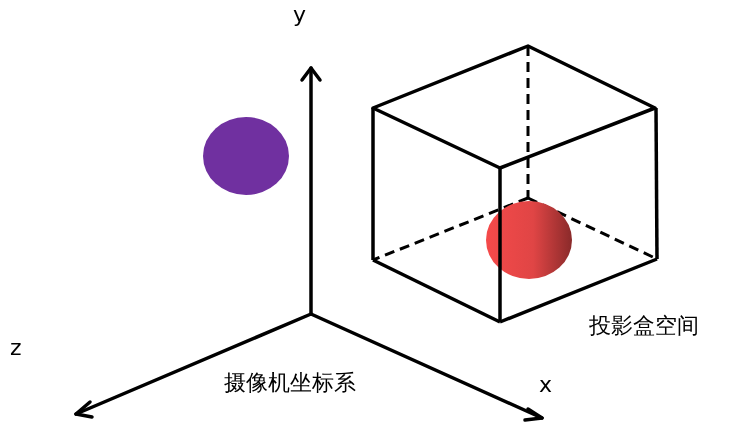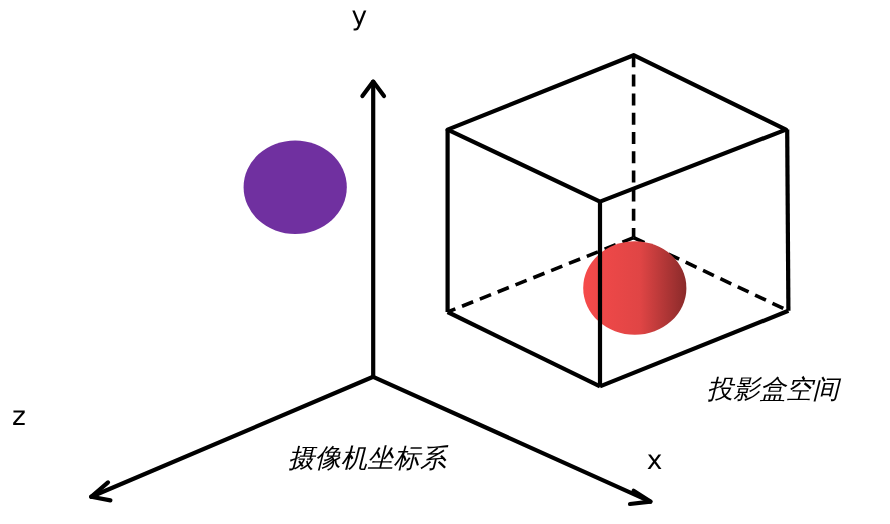--- a/index.html
+++ b/index.html
@@ -1,20 +1,20 @@
 <!DOCTYPE html>
 <html><head>
   <meta charset="utf-8">
   <style>
     html, body { margin: 0; padding: 0; background: #ffffff; }
     body { width: 742px; height: 437px; overflow: hidden; position: relative; font-family: "DejaVu Sans", sans-serif; }
     #canvas { position: absolute; left: 0; top: 0; width: 742px; height: 437px; }
     .lbl { position: absolute; color: #000; line-height: 1; white-space: nowrap; }
     .axis-lbl { font-size: 22px; }
-    .cn-lbl { font-size: 22px; font-style: italic; }
+    .cn-lbl { font-size: 22px; }
   </style>
 </head>
 <body>
 
 <svg id="canvas" width="742" height="437" viewBox="0 0 742 437" xmlns="http://www.w3.org/2000/svg">
   <defs>
     <linearGradient id="redGrad" x1="0" y1="0" x2="1" y2="0">
       <stop offset="0%" stop-color="#f54a4a"></stop>
       <stop offset="55%" stop-color="#e04545"></stop>
       <stop offset="100%" stop-color="#8a2a2a"></stop>
@@ -54,14 +54,14 @@
     <line x1="656" y1="108" x2="657" y2="259"></line>
 
     <line x1="373" y1="260" x2="500" y2="322"></line>
     <line x1="500" y1="322" x2="657" y2="259"></line>
   </g>
 </svg>
 
 <div class="lbl axis-lbl" style="left:293px; top:4px;">y</div>
 <div class="lbl axis-lbl" style="left:10px; top:337px;">z</div>
 <div class="lbl axis-lbl" style="left:539px; top:374px;">x</div>
-<div class="lbl cn-lbl" style="left:240px; top:372px;">摄像机坐标系</div>
+<div class="lbl cn-lbl" style="left:224px; top:372px;">摄像机坐标系</div>
 <div class="lbl cn-lbl" style="left:589px; top:315px;">投影盒空间</div>
 
 </body></html>

